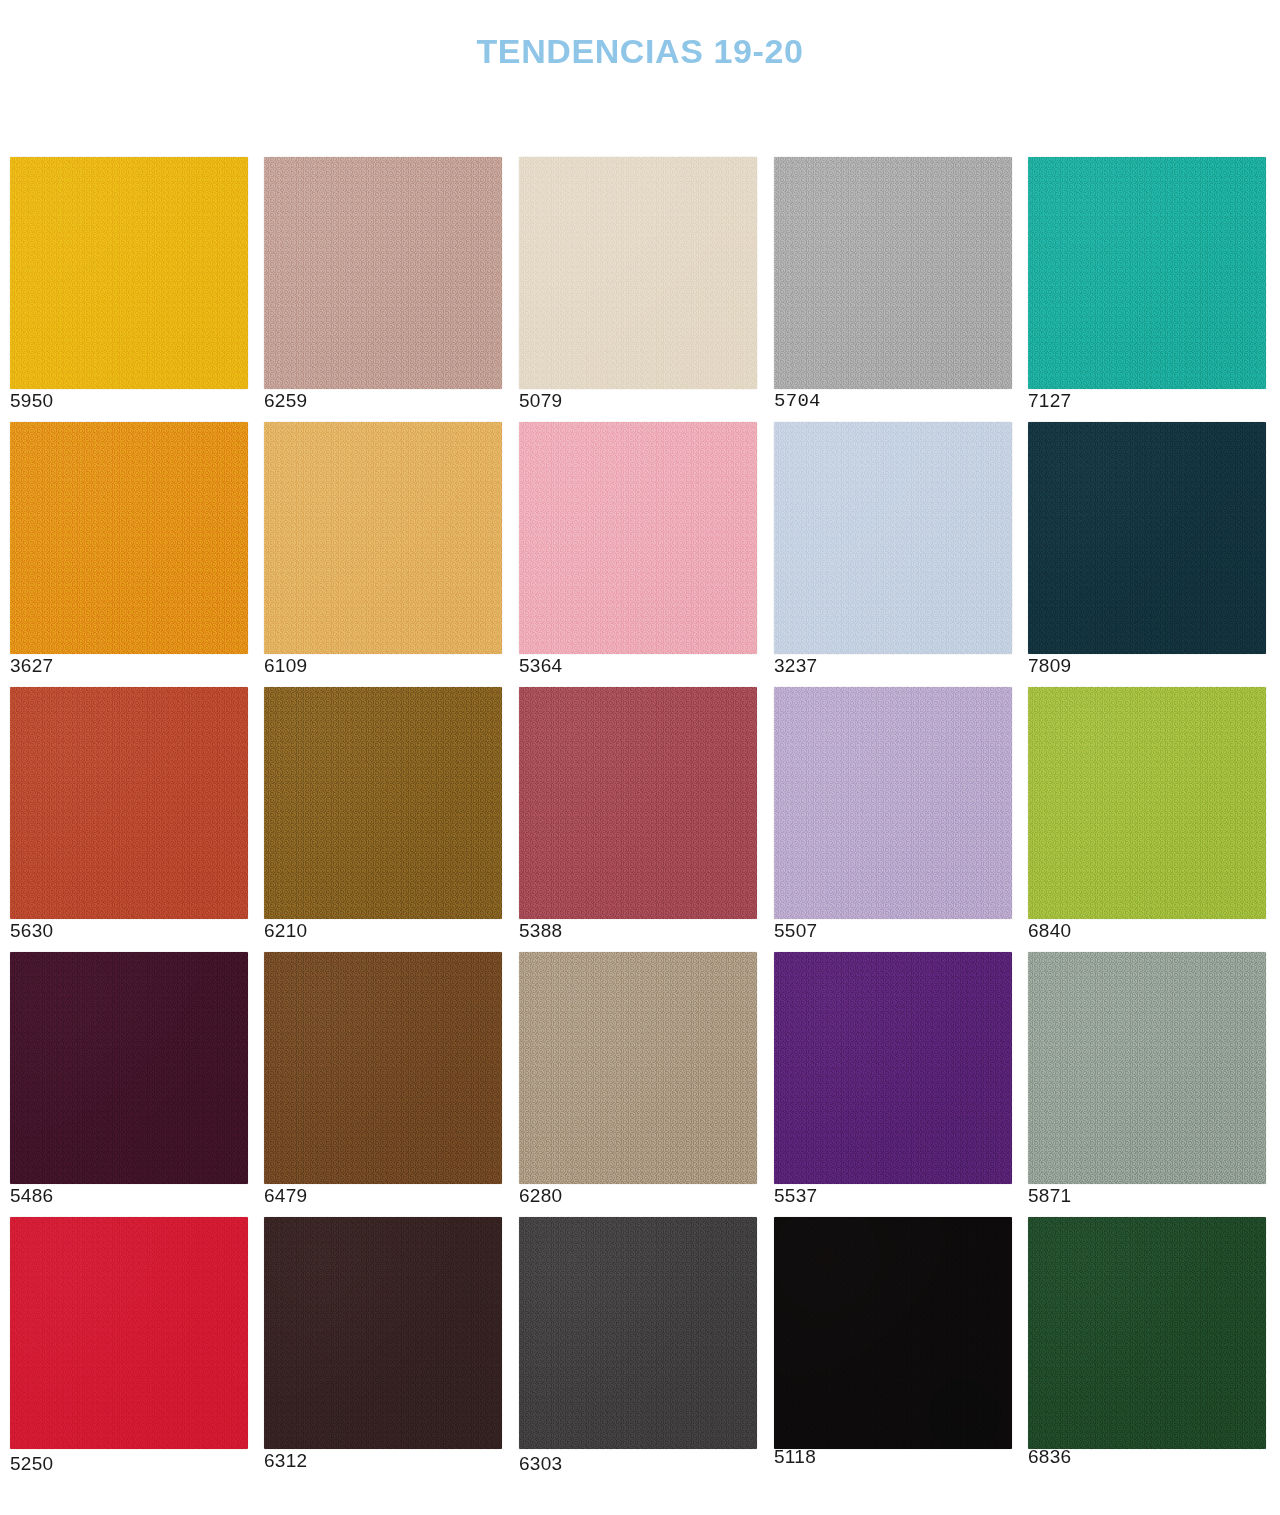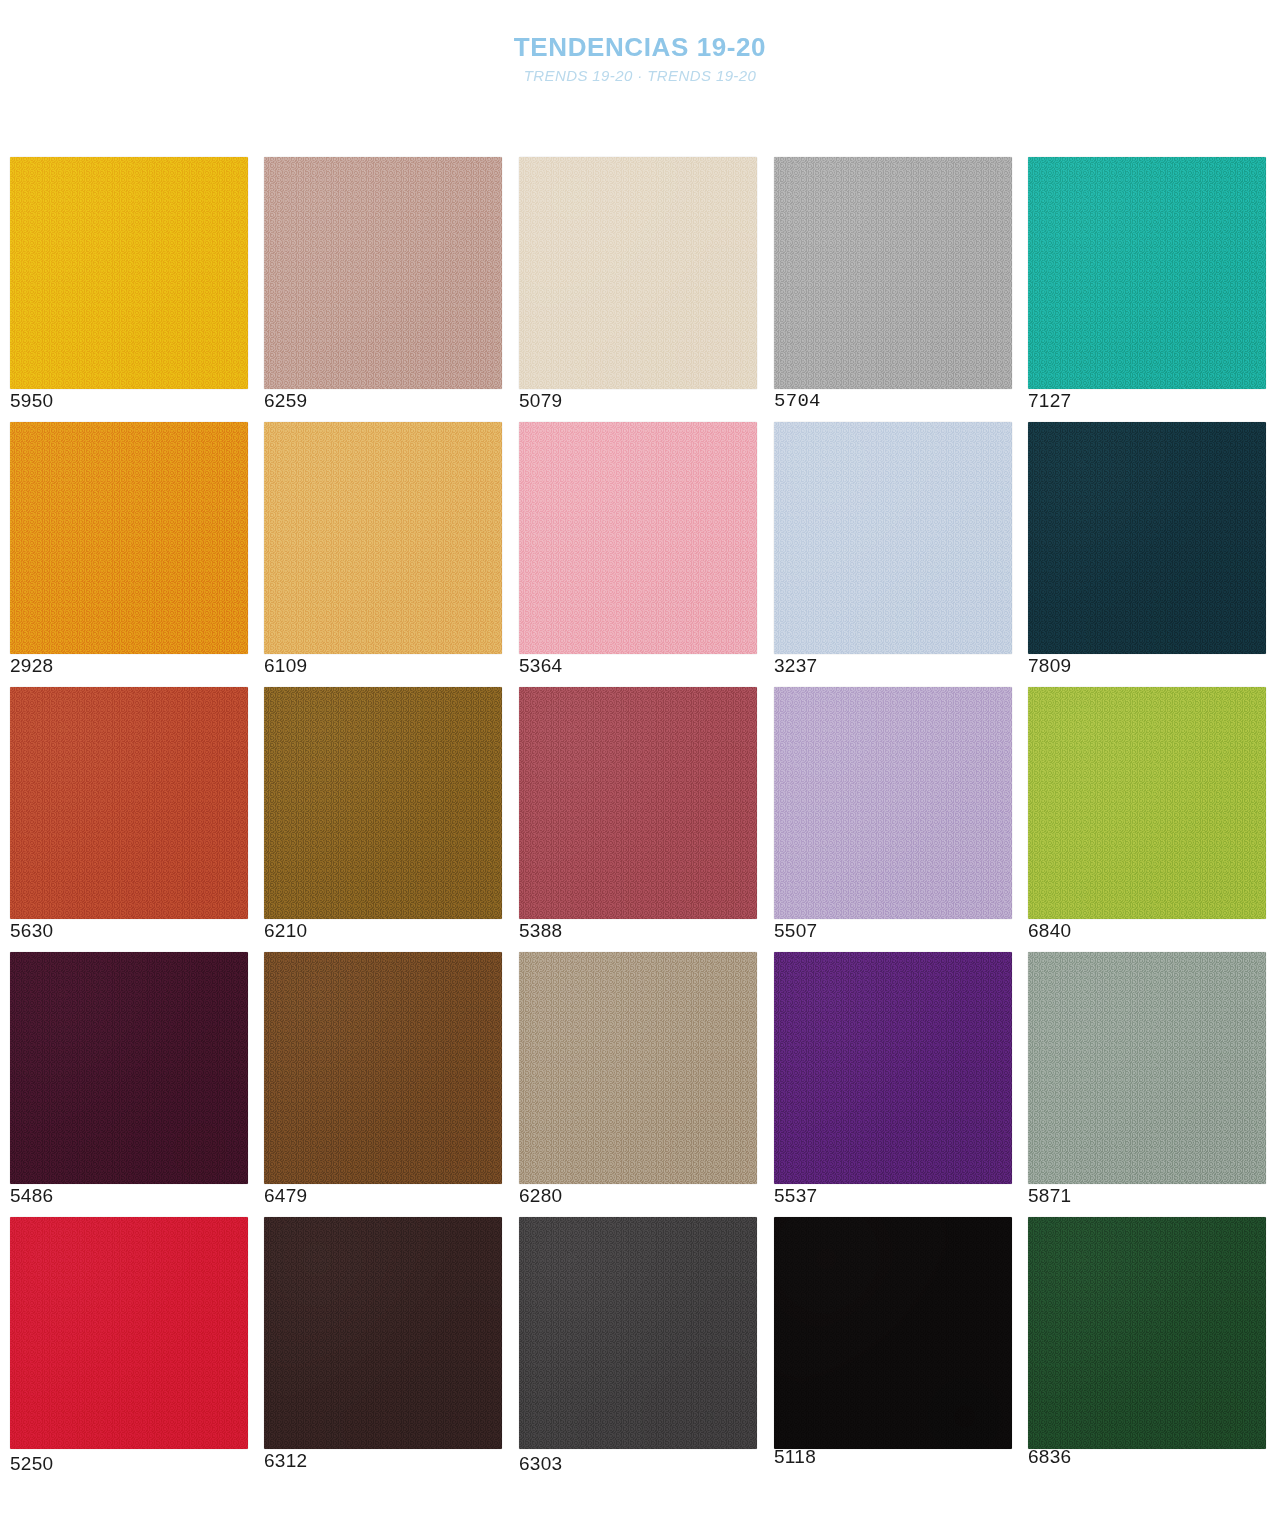--- a/index.html
+++ b/index.html
@@ -14,21 +14,21 @@
     position: relative;
   }
 
   
   .header {
     width: 100%;
     padding-top: 34px;
     text-align: center;
   }
   .header-title {
-    font-size: 26px;
+    font-size: 34px;
     font-weight: bold;
     letter-spacing: 0.6px;
     color: #8fc6e8;
     line-height: 1.05;
   }
   .header-subtitle {
     font-size: 15px;
     font-style: italic;
     font-weight: normal;
     letter-spacing: 0.4px;
@@ -108,21 +108,20 @@
   .row[data-row="4"] .cell[data-col="0"] .swatch-label,
   .row[data-row="4"] .cell[data-col="2"] .swatch-label { top: 250px; }
   .row[data-row="4"] .cell[data-col="3"] .swatch-label,
   .row[data-row="4"] .cell[data-col="4"] .swatch-label { top: 243px; }
 </style>
 </head>
 <body>
 
 <div class="header">
   <div class="header-title">TENDENCIAS 19-20</div>
-  <div class="header-subtitle">TRENDS 19-20  ·  TRENDS 19-20</div>
 </div>
 
 <div class="grid">
     <div class="row" data-row="0">
       <div class="cell" data-col="0" style="left: 0px;">
         <div class="swatch" style="background-color: rgb(232, 178, 18);"></div>
         <div class="swatch-label">5950</div>
       </div>
       <div class="cell" data-col="1" style="left: 254px;">
         <div class="swatch" style="background-color: rgb(191, 155, 144);"></div>
@@ -137,21 +136,21 @@
         <div class="swatch-label">5704</div>
       </div>
       <div class="cell" data-col="4" style="left: 1018px;">
         <div class="swatch" style="background-color: rgb(27, 168, 152);"></div>
         <div class="swatch-label">7127</div>
       </div>
     </div>
     <div class="row" data-row="1">
       <div class="cell" data-col="0" style="left: 0px;">
         <div class="swatch" style="background-color: rgb(224, 139, 22);"></div>
-        <div class="swatch-label">2928</div>
+        <div class="swatch-label">3627</div>
       </div>
       <div class="cell" data-col="1" style="left: 254px;">
         <div class="swatch" style="background-color: rgb(224, 173, 91);"></div>
         <div class="swatch-label">6109</div>
       </div>
       <div class="cell" data-col="2" style="left: 509px;">
         <div class="swatch" style="background-color: rgb(237, 167, 180);"></div>
         <div class="swatch-label">5364</div>
       </div>
       <div class="cell" data-col="3" style="left: 764px;">

